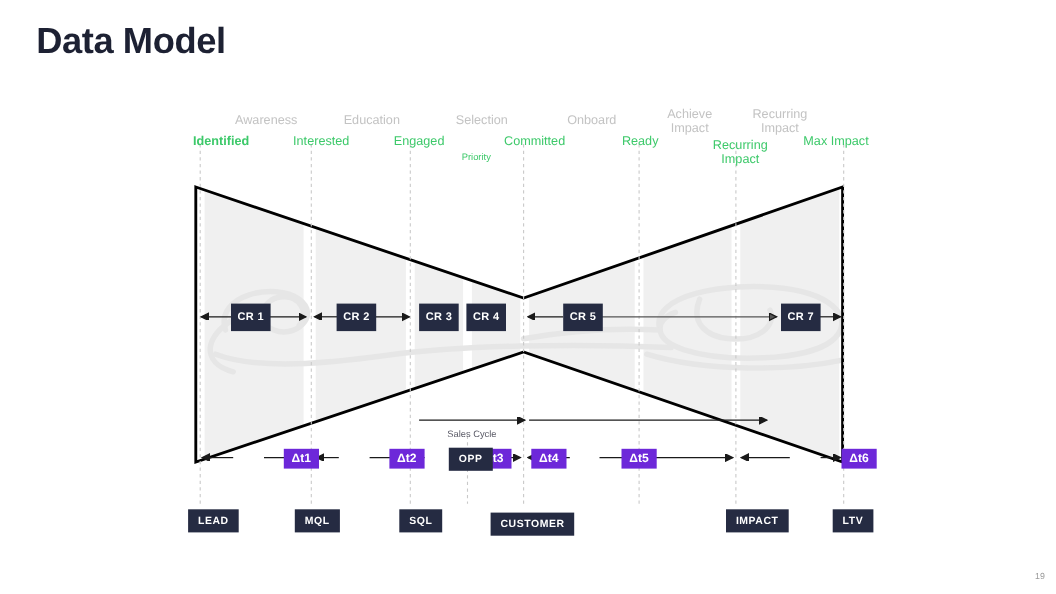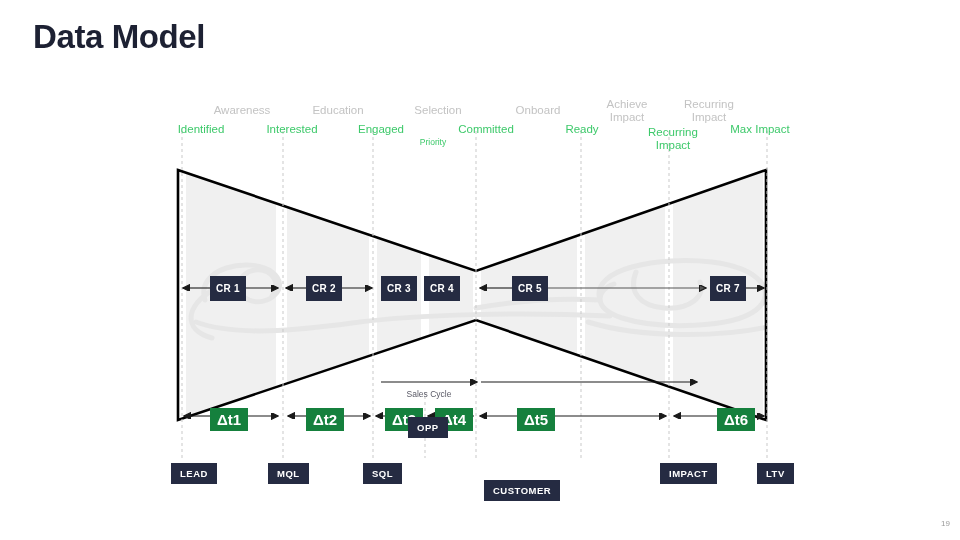--- a/index.html
+++ b/index.html
@@ -44,21 +44,21 @@
     text-align:center;line-height:13px;
   }
   .status-lbl.small{font-size:8.5px;}
 
   
   .chip{
     position:absolute;background:#252b42;color:#ffffff;
     font-size:9.5px;font-weight:bold;letter-spacing:0.5px;
     padding:5px 9px;white-space:nowrap;
   }
-  .chip.gray{background:#15803d;padding:3px 7px;font-size:15px;letter-spacing:0;}
+  .chip.gray{background:#6d28d9;padding:3px 7px;font-size:11px;letter-spacing:0;margin-left:48px;}
   .chip.cr{font-size:10px;padding:7px 6px;letter-spacing:0.3px;}
 
   
   .meas-lbl{
     position:absolute;color:#5a5a66;font-size:8.5px;
     text-align:center;line-height:11px;white-space:nowrap;
   }
 
   svg.layer{position:absolute;left:0;top:0;width:960px;height:540px;}
 </style>
@@ -162,21 +162,21 @@
 
   <div class="stage-lbl" style="left:192px;top:104px;width:100px;">Awareness</div>
   <div class="stage-lbl" style="left:288px;top:104px;width:100px;">Education</div>
   <div class="stage-lbl" style="left:388px;top:104px;width:100px;">Selection</div>
   <div class="stage-lbl" style="left:488px;top:104px;width:100px;">Onboard</div>
   <div class="stage-lbl" style="left:587px;top:98px;width:80px;white-space:pre-line;">Achieve
 Impact</div>
   <div class="stage-lbl" style="left:669px;top:98px;width:80px;white-space:pre-line;">Recurring
 Impact</div>
 
-  <div class="status-lbl" style="left:151px;top:123px;width:100px;">Identified</div>
+  <div class="status-lbl" style="left:151px;top:123px;width:100px;font-weight:bold;">Identified</div>
   <div class="status-lbl" style="left:242px;top:123px;width:100px;">Interested</div>
   <div class="status-lbl" style="left:331px;top:123px;width:100px;">Engaged</div>
   <div class="status-lbl small" style="left:403px;top:136px;width:60px;">Priority</div>
   <div class="status-lbl" style="left:436px;top:123px;width:100px;">Committed</div>
   <div class="status-lbl" style="left:532px;top:123px;width:100px;">Ready</div>
   <div class="status-lbl" style="left:633px;top:126px;width:80px;white-space:pre-line;">Recurring
 Impact</div>
   <div class="status-lbl" style="left:715px;top:123px;width:90px;">Max Impact</div>
 
   <div class="chip cr" style="left:210px;top:276px;">CR 1</div>
@@ -186,27 +186,27 @@
   <div class="chip cr" style="left:512px;top:276px;">CR 5</div>
   <div class="chip cr" style="left:710px;top:276px;">CR 7</div>
 
   <div class="chip gray" style="left:210px;top:408px;">Δt1</div>
   <div class="chip gray" style="left:306px;top:408px;">Δt2</div>
   <div class="chip gray" style="left:385px;top:408px;">Δt3</div>
   <div class="chip gray" style="left:435px;top:408px;">Δt4</div>
   <div class="chip gray" style="left:517px;top:408px;">Δt5</div>
   <div class="chip gray" style="left:717px;top:408px;">Δt6</div>
 
-  <div class="chip" style="left:408px;top:417px;">OPP</div>
+  <div class="chip" style="left:408px;top:407px;">OPP</div>
 
   <div class="meas-lbl" style="left:378px;top:389px;width:102px;">Sales Cycle</div>
 
   <div class="chip" style="left:171px;top:463px;">LEAD</div>
   <div class="chip" style="left:268px;top:463px;text-align:center;">MQL</div>
   <div class="chip" style="left:363px;top:463px;">SQL</div>
-  <div class="chip" style="left:446px;top:480px;margin-left:38px;">CUSTOMER</div>
+  <div class="chip" style="left:446px;top:466px;">CUSTOMER</div>
   <div class="chip" style="left:660px;top:463px;">IMPACT</div>
   <div class="chip" style="left:757px;top:463px;">LTV</div>
 
 
   <div class="page-num">19</div>
 
 </div>
 
 </body></html>

